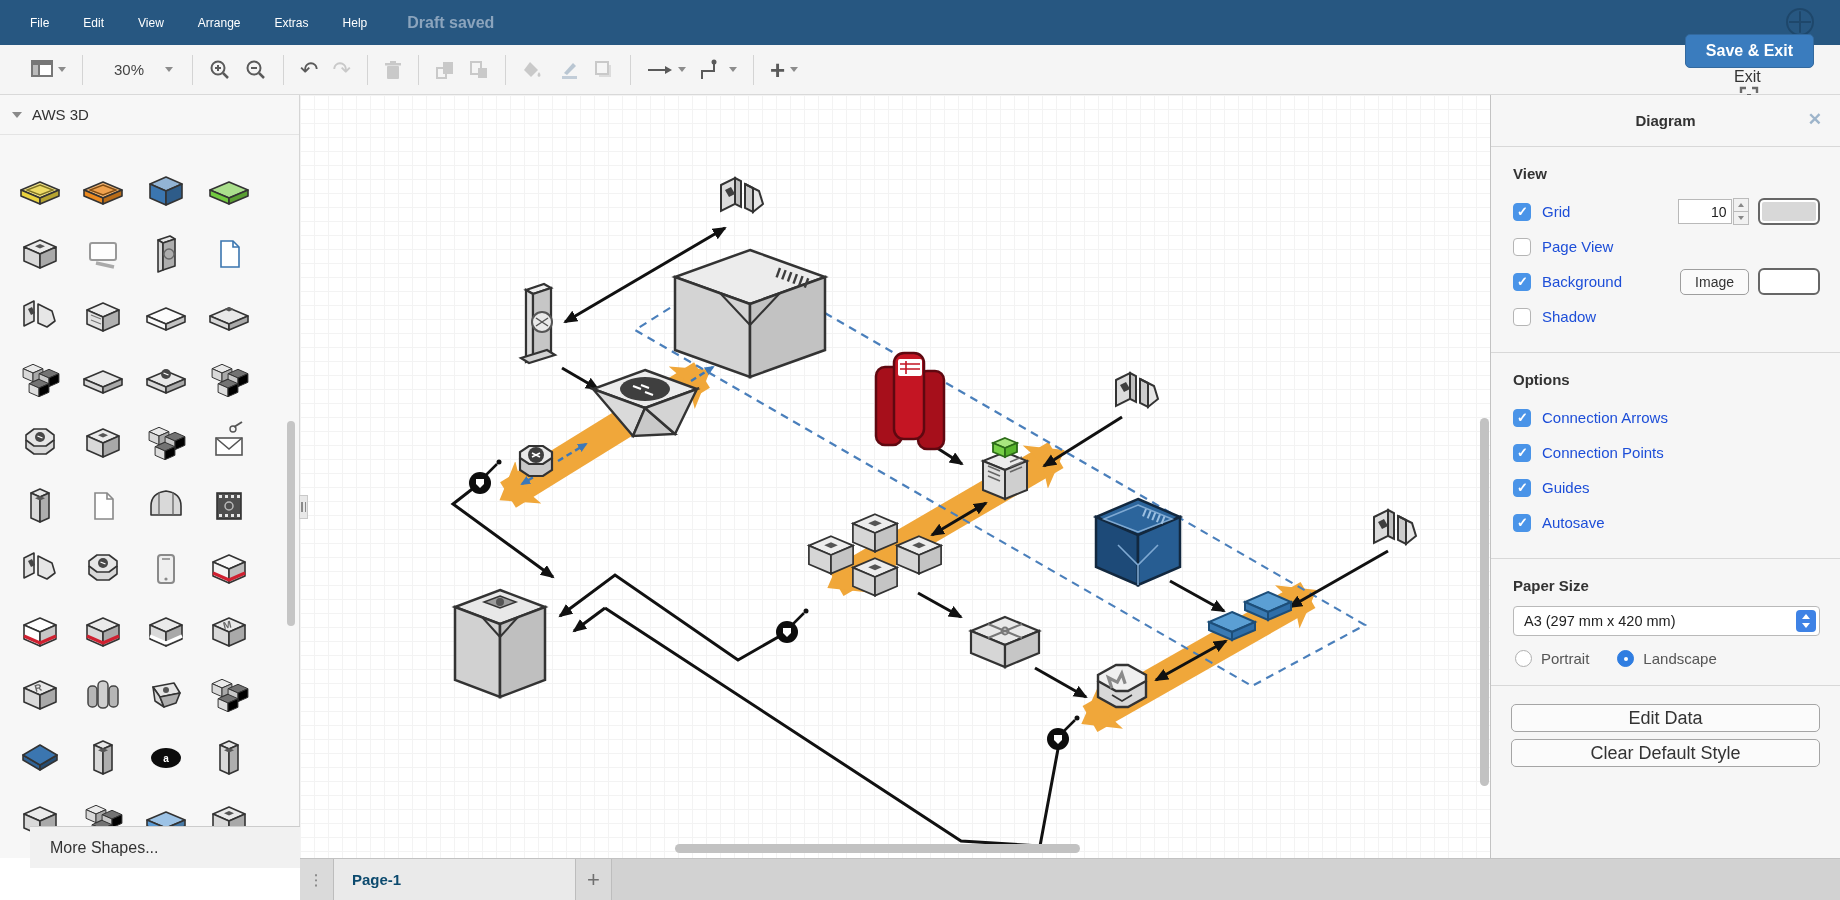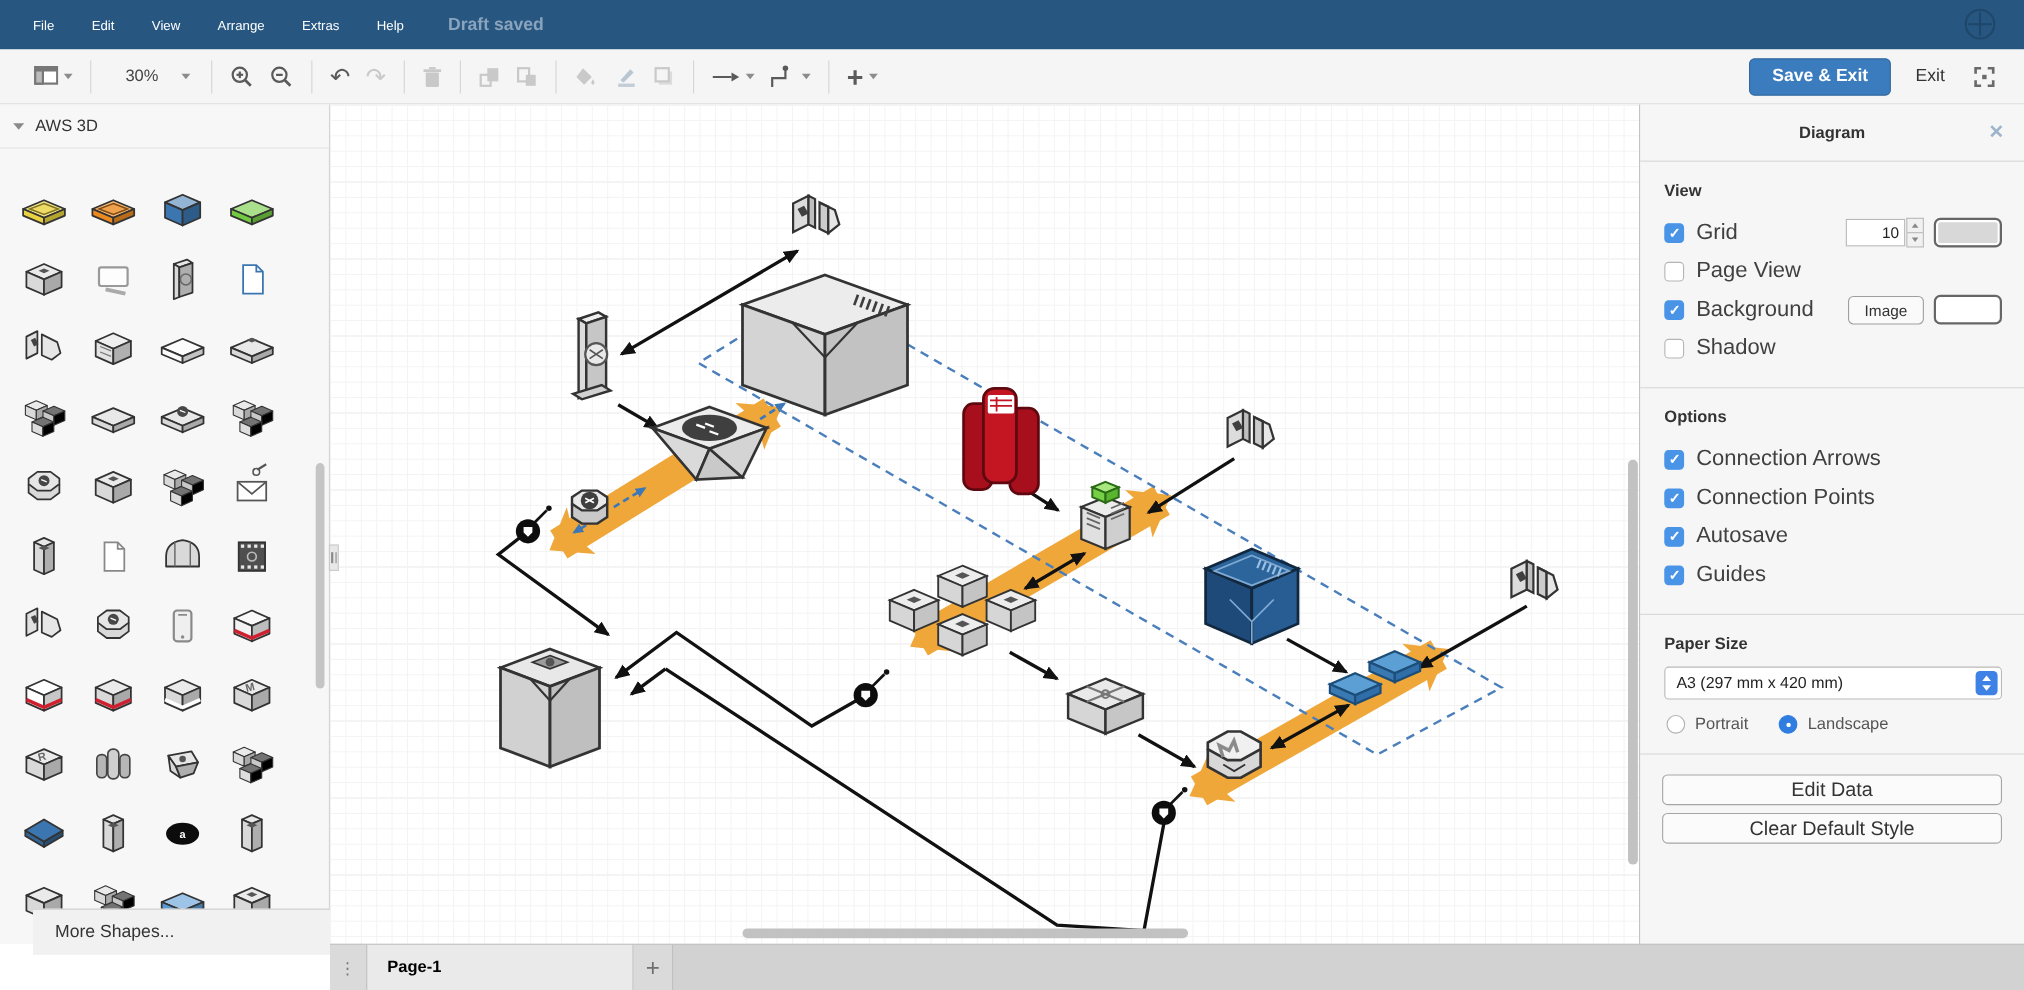--- a/index.html
+++ b/index.html
@@ -13,39 +13,39 @@
   .globe:before { content:""; position:absolute; left:11px; top:1px; width:2px; height:22px; background:#1d4568; border-radius:2px;}
   .globe:after { content:""; position:absolute; left:1px; top:11px; width:22px; height:2px; background:#1d4568; }
 
   
   .toolbar { position:absolute; left:0; top:45px; width:1840px; height:50px; background:#f5f5f5; border-bottom:1px solid #d9d9d9; display:flex; align-items:center; padding:0 26px 0 24px; }
   .tbtn { display:flex; align-items:center; margin:0 7px; color:#5a5a5a; cursor:pointer; }
   .tbtn.dis { color:#c9c9c9; cursor:default; }
   .tsep { width:1px; height:30px; background:#d4d4d4; margin:0 9px; }
   .caret { width:0; height:0; border-left:4px solid transparent; border-right:4px solid transparent; border-top:5px solid #8c8c8c; margin-left:5px; }
   .zoomlabel { font-size:15px; color:#444; margin:0 8px 0 22px; min-width:38px; text-align:left; }
-  .tb-right { margin-left:auto; display:flex; align-items:center; }
+  .tb-right { margin-left:auto; display:flex; align-items:center;flex-direction:column; }
   .save-exit { background:#3a7cbe; border:1px solid #33699e; color:#fff; font-size:16px; font-weight:700; padding:7px 20px; border-radius:5px; cursor:pointer; }
   .exit-label { font-size:16px; color:#333; margin:0 26px 0 22px; cursor:pointer; }
   .fsicon { width:20px; height:20px; position:relative; cursor:pointer; }
 
   
   .sidebar { position:absolute; left:0; top:95px; width:300px; height:763px; background:#f7f7f7; border-right:1px solid #d5d5d5; overflow:hidden; }
   .shead { height:40px; display:flex; align-items:center; padding-left:12px; border-bottom:1px solid #e4e4e4; background:#f7f7f7; cursor:pointer; }
   .shead .tri { width:0; height:0; border-left:5px solid transparent; border-right:5px solid transparent; border-top:6px solid #8a8a8a; margin-right:10px; }
   .shead .stitle { font-size:15px; color:#333; }
   .pgrid { display:grid; grid-template-columns:repeat(4,63px); padding:24px 0 0 8px; }
   .pcell { width:63px; height:63px; display:flex; align-items:center; justify-content:center; cursor:pointer; }
   .sscroll { position:absolute; left:287px; top:421px; width:8px; height:205px; border-radius:4px; background:#c5c5c5; }
   .moreshapes { position:absolute; left:0; top:826px; width:300px; height:42px; background:#f1f1f1; border-top:1px solid #ccc; border-right:1px solid #c9c9c9; font-size:16px; color:#333; line-height:41px; padding-left:20px; cursor:pointer;margin-left:30px; }
 
   
   .footer { position:absolute; left:300px; top:858px; width:1540px; height:42px; background:#d2d2d2; border-top:1px solid #c2c2c2; display:flex; }
   .tab-handle { width:34px; background:#dadada; border-right:1px solid #bdbdbd; display:flex; align-items:center; justify-content:center; color:#777; font-size:15px; letter-spacing:1px; cursor:pointer; }
-  .page-tab { width:242px; background:#eaeaea; border-right:1px solid #bdbdbd; font-size:15px; font-weight:700; color:#000000; line-height:41px; padding-left:18px; cursor:pointer; }
+  .page-tab { width:242px; background:#eaeaea; border-right:1px solid #bdbdbd; font-size:15px; font-weight:700; color:#0c4a6e; line-height:41px; padding-left:18px; cursor:pointer; }
   .add-tab { width:36px; background:#dadada; border-right:1px solid #bdbdbd; color:#6f6f6f; font-size:22px; display:flex; align-items:center; justify-content:center; cursor:pointer; }
 
   
   .canvas { position:absolute; left:300px; top:95px; width:1190px; height:763px; background-color:#fff;
     background-image:
       linear-gradient(#f3f3f3 1px, transparent 1px),
       linear-gradient(90deg,#f3f3f3 1px, transparent 1px),
       linear-gradient(#e8e8e8 1px, transparent 1px),
       linear-gradient(90deg,#e8e8e8 1px, transparent 1px);
     background-size:14px 14px,14px 14px,70px 70px,70px 70px; }
@@ -59,21 +59,21 @@
   .panel { position:absolute; left:1490px; top:95px; width:350px; height:805px; background:#f6f6f6; border-left:1px solid #c3c3c3; }
   .ptitle-row { position:relative; height:52px; border-bottom:1px solid #d8d8d8; }
   .ptitle { text-align:center; font-size:15px; font-weight:700; color:#333; line-height:52px; }
   .pclose { position:absolute; right:18px; top:16px; color:#9db4ca; font-size:17px; font-weight:700; cursor:pointer; line-height:1; }
   .psec { padding:16px 20px 18px 22px; border-bottom:1px solid #d8d8d8; }
   .pheading { font-size:15px; font-weight:700; color:#333; margin:2px 0 12px; }
   .prow { display:flex; align-items:center; height:35px; }
   .cb { width:18px; height:18px; border-radius:4px; border:1px solid #b5b5b5; background:#fff; margin-right:11px; position:relative; cursor:pointer; flex:none; }
   .cb.checked { background:#4a94e8; border-color:#4a94e8; }
   .cb.checked:after { content:"✓"; position:absolute; left:3px; top:0px; color:#fff; font-size:13px; font-weight:700; }
-  .plabel { font-size:20px; color:#404040; }
+  .plabel { font-size:15px; color:#1d4ed8; }
   .ctl-right { margin-left:auto; display:flex; align-items:center; }
   .numbox { width:54px; height:25px; border:1px solid #b9b9b9; background:#fff; font-size:14px; color:#222; text-align:center; font-family:"Liberation Sans",sans-serif;padding-left:32px; }
   .spinner { width:16px; height:27px; display:flex; flex-direction:column; margin-left:1px; }
   .spinner span { flex:1; border:1px solid #bbb; background:#f1f1f1; position:relative; cursor:pointer; }
   .spinner span:first-child { border-bottom:none; }
   .spinner span:after { content:""; position:absolute; left:4px; top:4px; border-left:3px solid transparent; border-right:3px solid transparent; }
   .spinner span.up:after { border-bottom:4px solid #888; }
   .spinner span.down:after { border-top:4px solid #888; }
   .swatch { width:62px; height:27px; border:2px solid #666; border-radius:6px; margin-left:9px; cursor:pointer; box-shadow:inset 0 0 0 2px #fff; }
   .pbtn { border:1px solid #9e9e9e; background:#fafafa; border-radius:5px; font-size:14px; color:#333; padding:4px 14px; cursor:pointer; font-family:"Liberation Sans",sans-serif; }
@@ -886,25 +886,25 @@
         <div class="prow">
           <span class="cb checked"></span>
           <span class="plabel">Connection Arrows</span>
         </div>
         <div class="prow">
           <span class="cb checked"></span>
           <span class="plabel">Connection Points</span>
         </div>
         <div class="prow">
           <span class="cb checked"></span>
-          <span class="plabel">Autosave</span>
+          <span class="plabel">Guides</span>
         </div>
         <div class="prow">
           <span class="cb checked"></span>
-          <span class="plabel">Guides</span>
+          <span class="plabel">Autosave</span>
         </div>
       </div>
   </div>
 
   <div class="psec">
     <div class="pheading">Paper Size</div>
     <div class="selectbox">
       <span>A3 (297 mm x 420 mm)</span>
       <span class="selstep"></span>
     </div>

